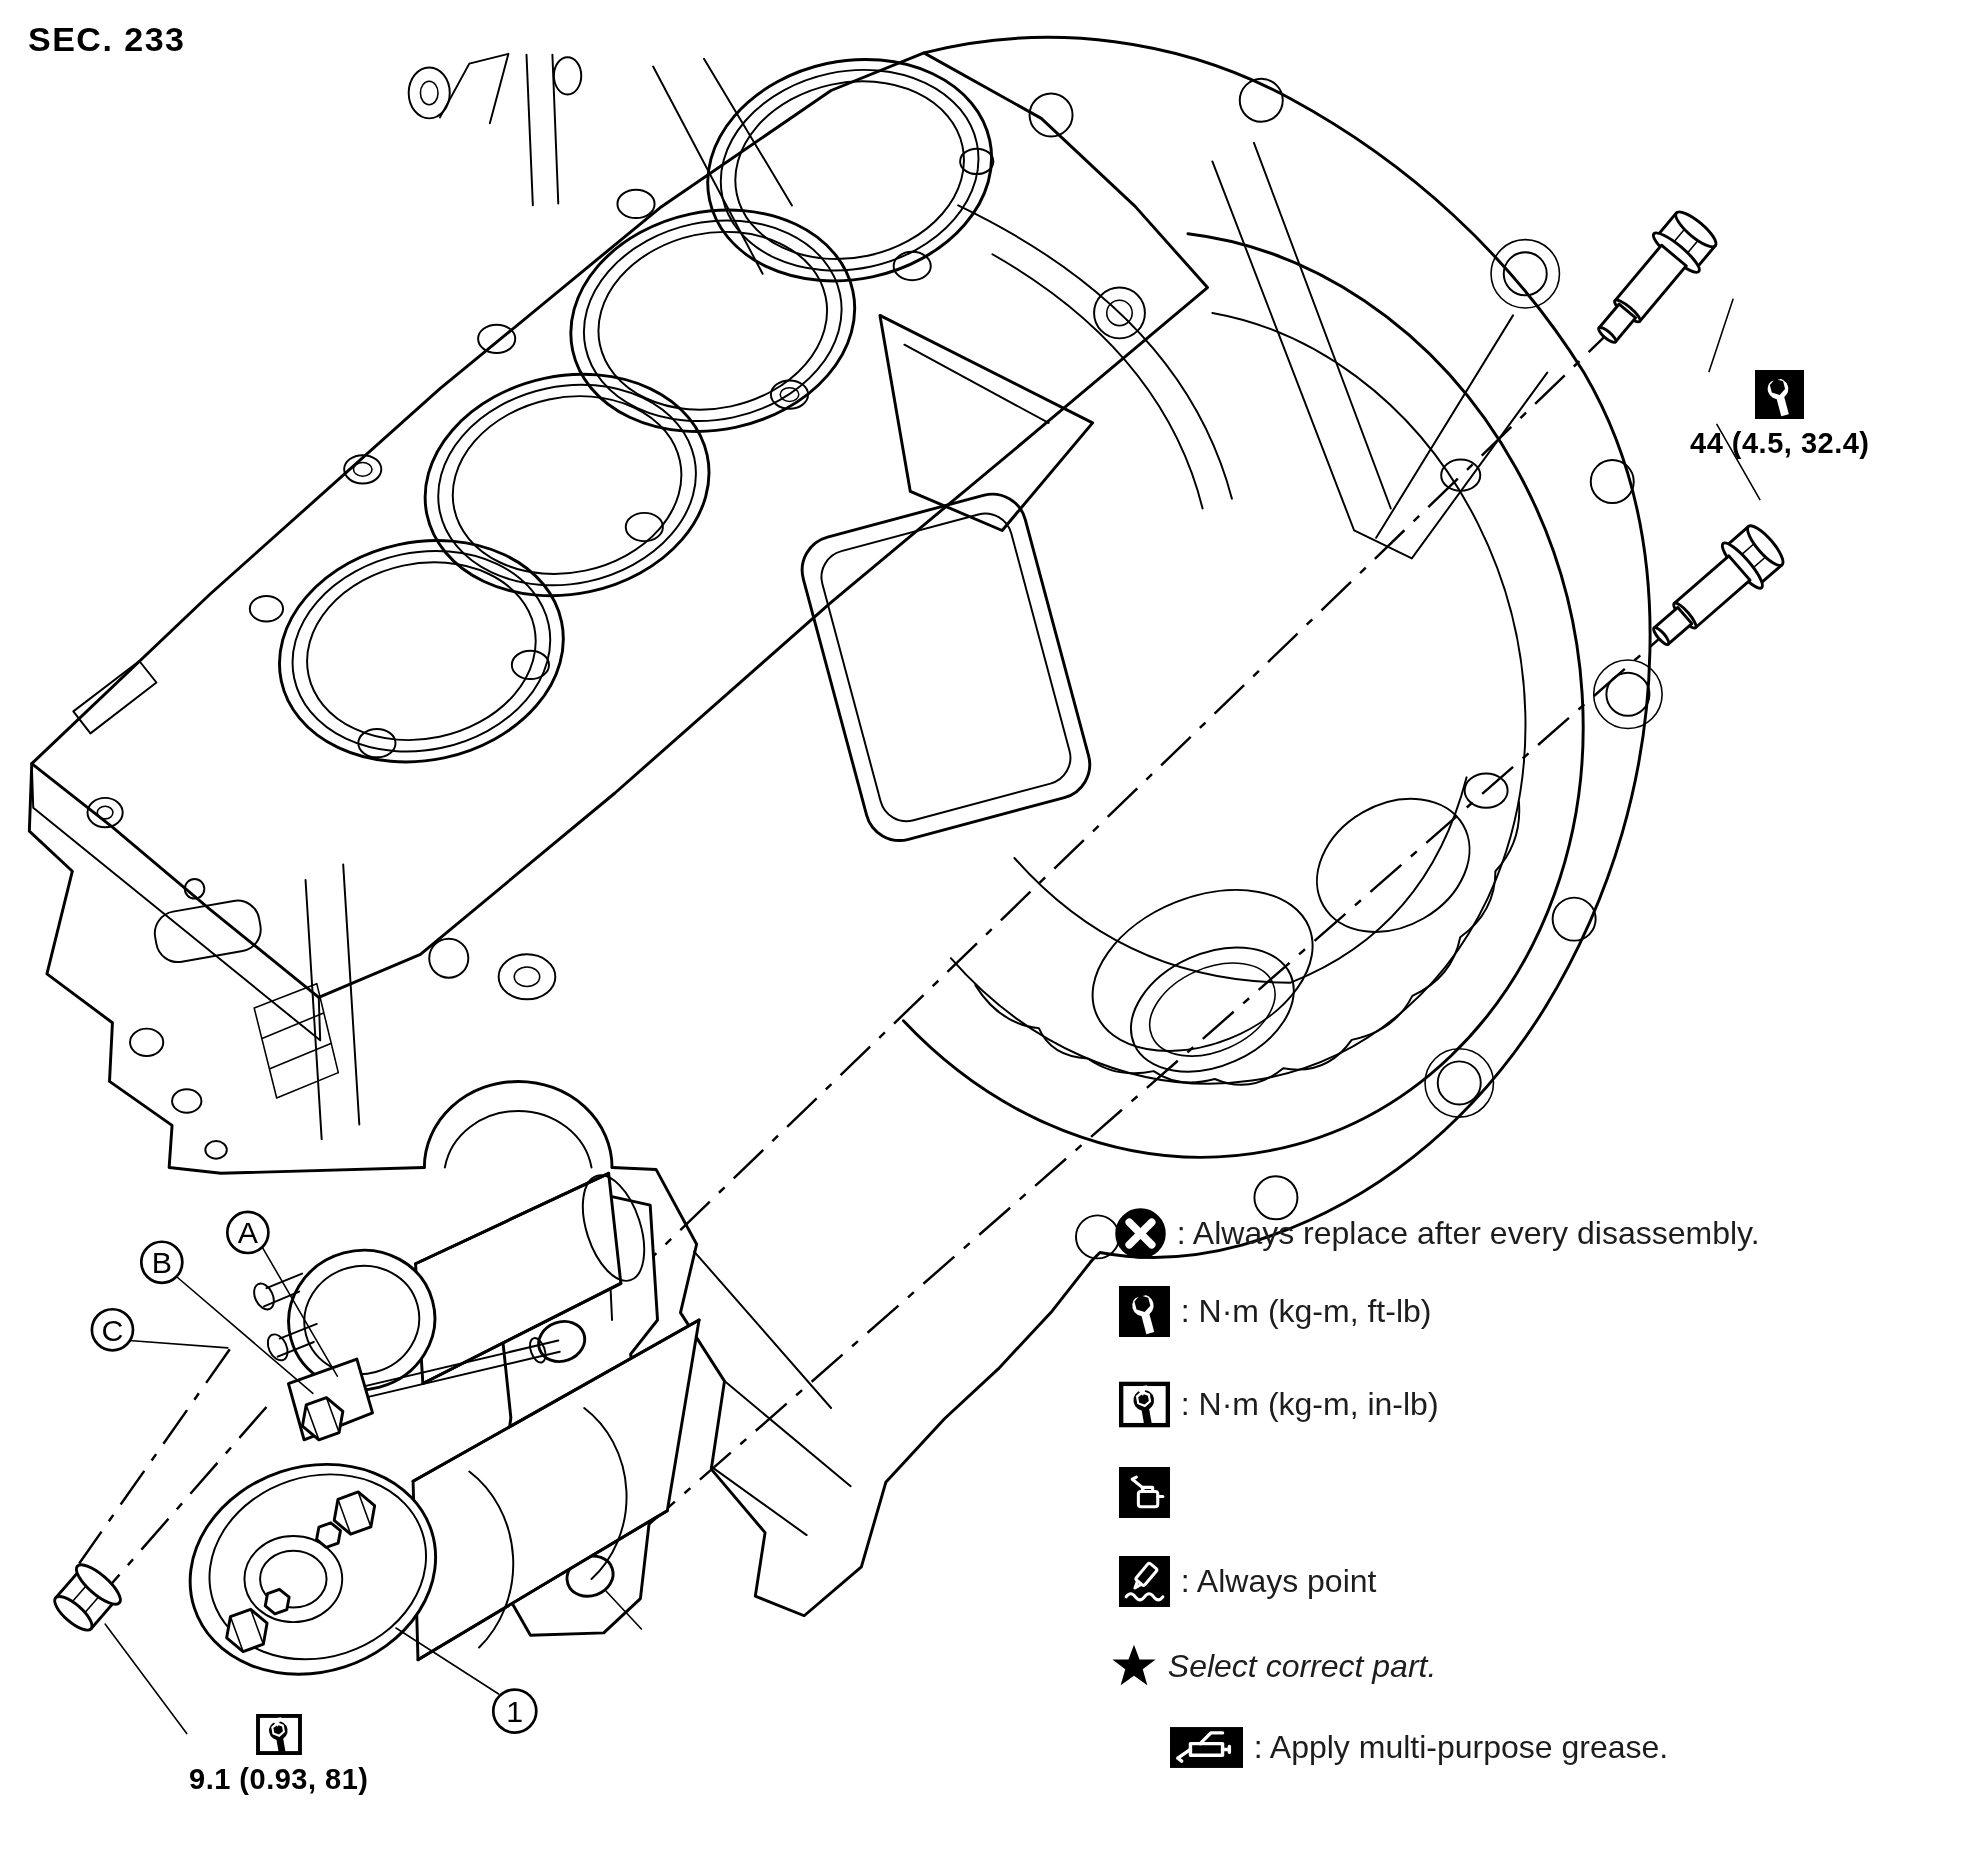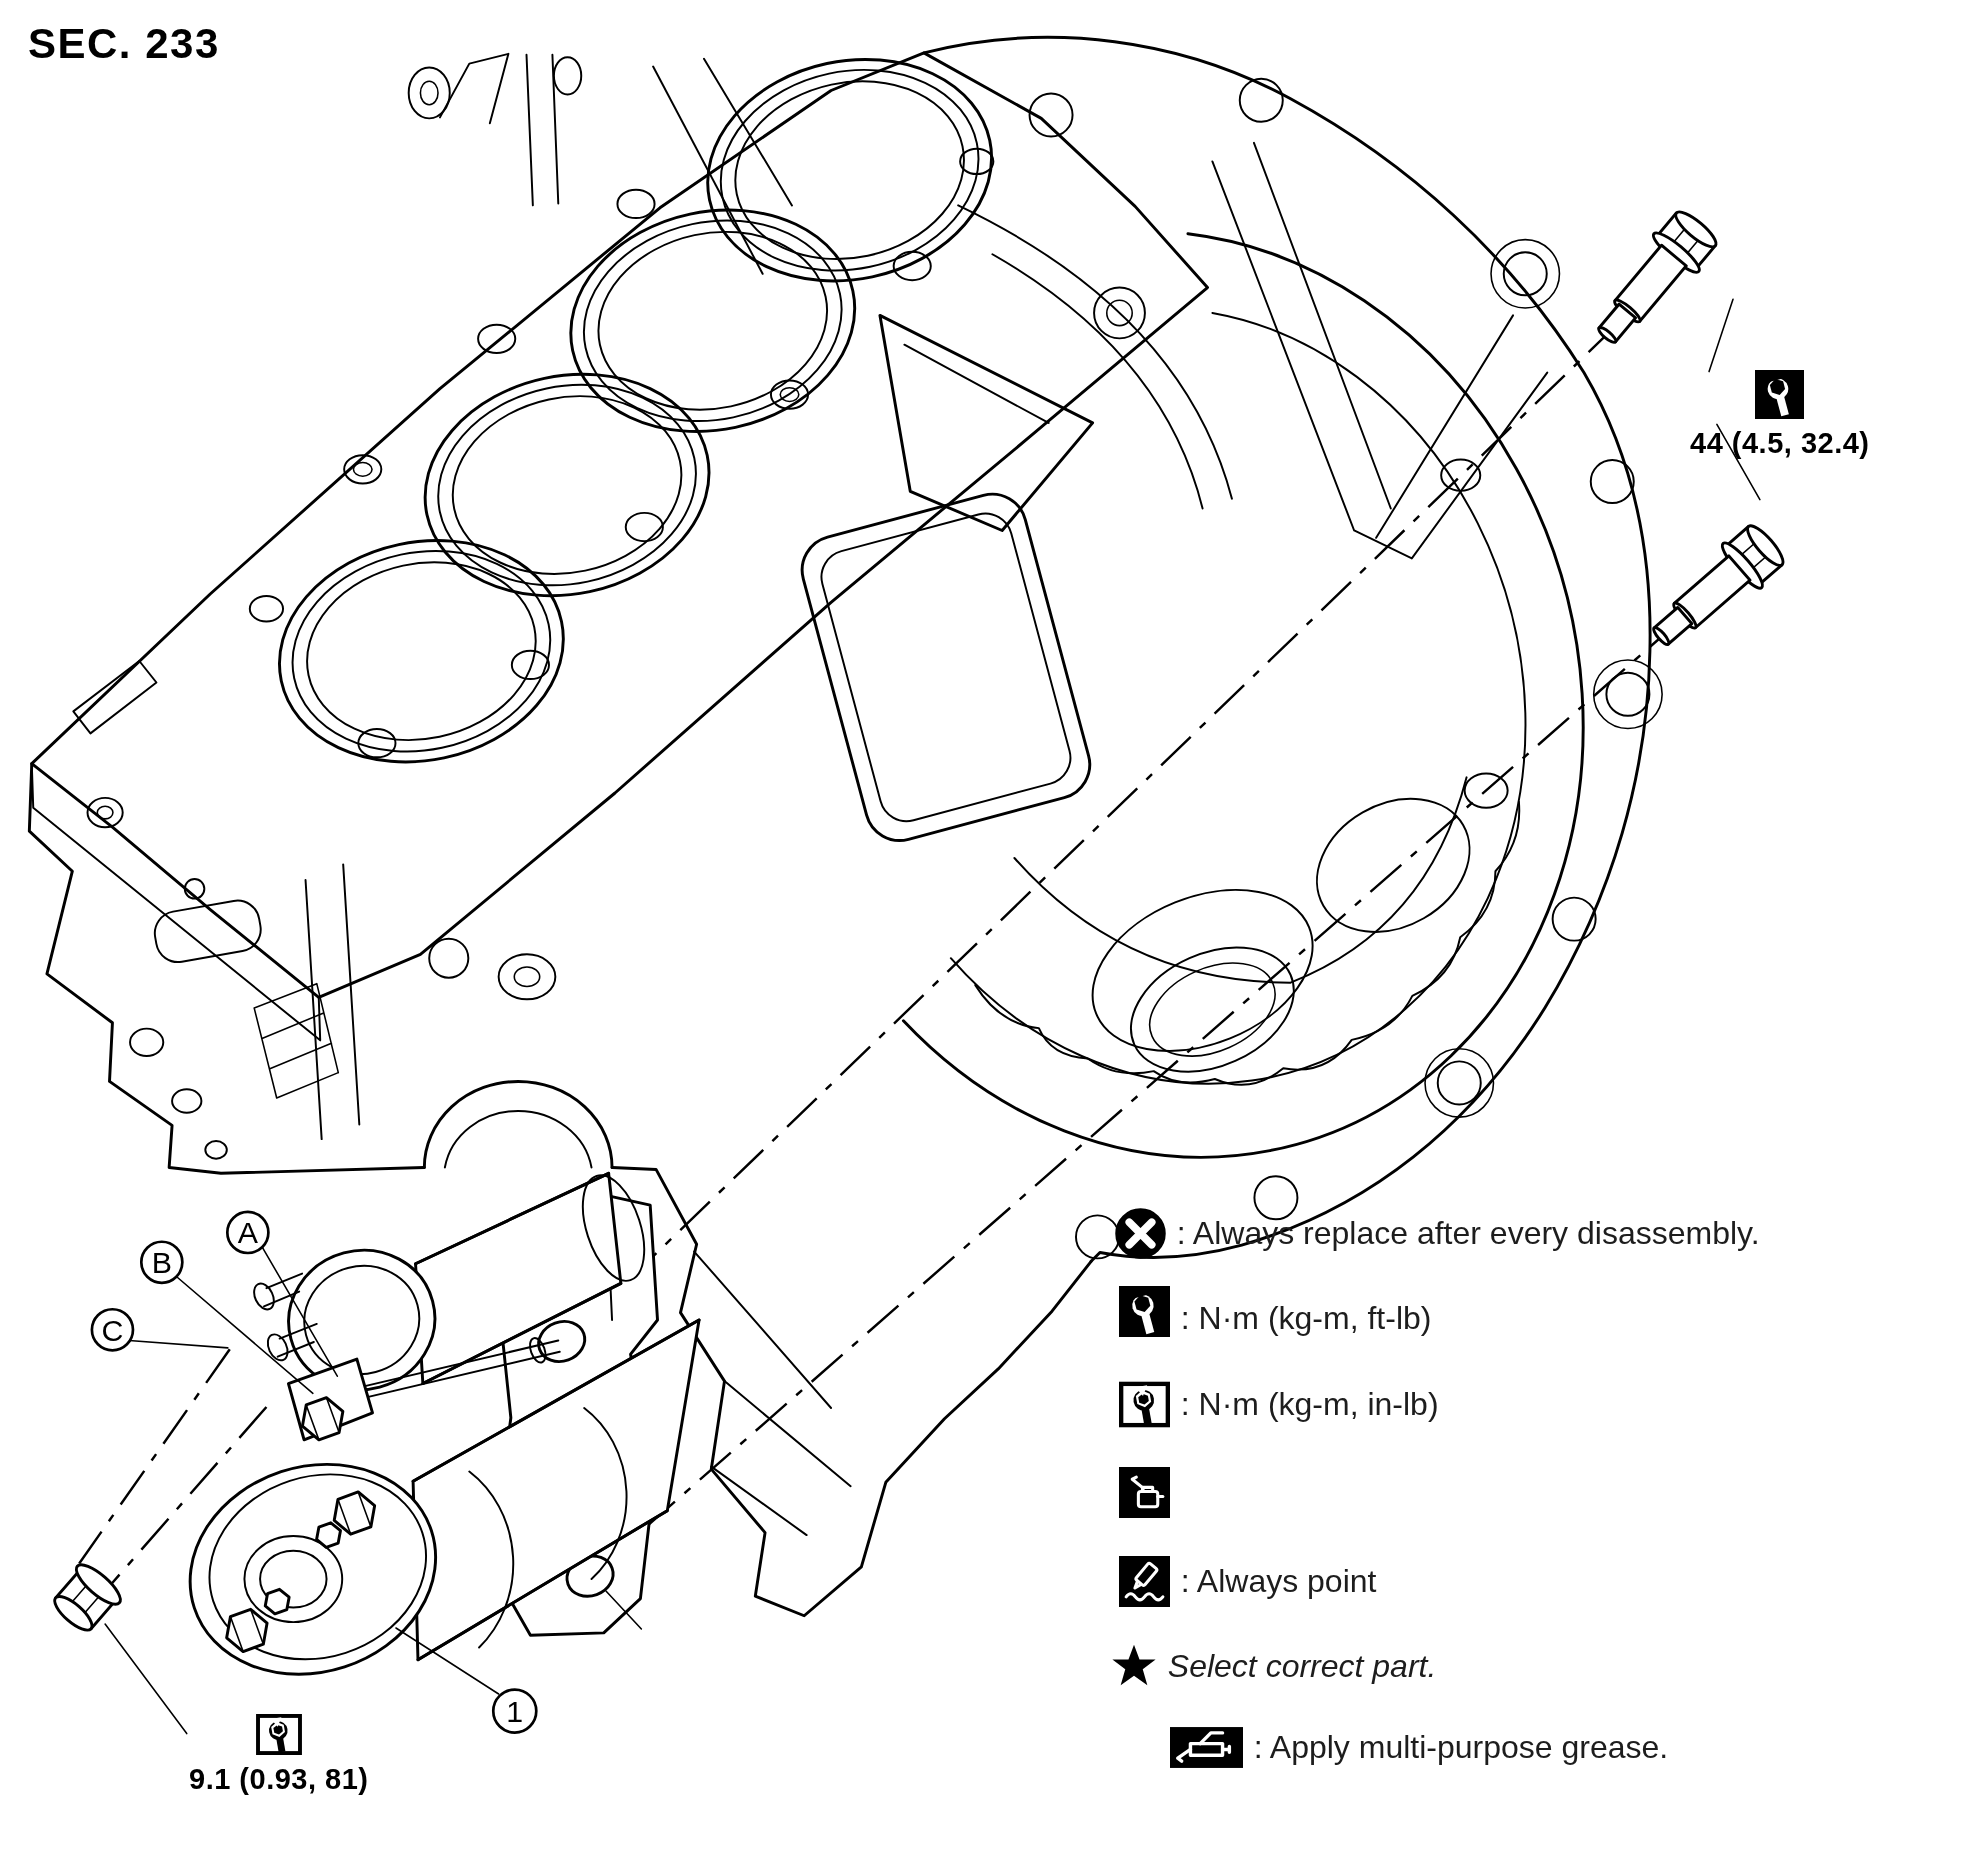--- a/index.html
+++ b/index.html
@@ -1,19 +1,19 @@
 <!DOCTYPE html>
 <html style="font-size:7.8px"><head>
 <meta charset="utf-8">
 <style>
   html,body{margin:0;padding:0;background:#fff;}
   .stage{position:relative;width:1975px;height:1871px;background:#fff;overflow:hidden;
          font-family:"Liberation Sans",sans-serif;color:#000;}
   .stage svg.art{position:absolute;left:0;top:0;}
-  .sec-title{position:absolute;left:28px;top:19.6px;font-size:42px;font-weight:bold;letter-spacing:1.5px;text-align:center;}
+  .sec-title{position:absolute;left:28px;top:19.6px;font-size:34px;font-weight:bold;letter-spacing:1.5px;text-align:center;}
   .torque-label{position:absolute;display:flex;align-items:center;gap:7.8px;flex-direction:column;}
   .torque-label .tval{font-size:29px;font-weight:bold;white-space:nowrap;letter-spacing:0.5px;}
   #torque-bolts{left:1690px;top:370px;}
   #torque-nut{left:189px;top:1714px;}
   .legend-row{position:absolute;display:flex;align-items:center;gap:10.8px;}
   .legend-row .ltext{font-size:32px;color:#1d1d1d;white-space:nowrap;}
   .licon{display:inline-flex;flex:0 0 auto;}
   
   .ln{fill:none;stroke:#000;stroke-width:6;stroke-linejoin:round;stroke-linecap:round;}
   .ln2{fill:none;stroke:#000;stroke-width:4;stroke-linejoin:round;stroke-linecap:round;}
@@ -338,21 +338,21 @@
       <span class="licon">
         <svg width="51" height="51" viewBox="0 0 100 100">
           <circle cx="50" cy="50" r="47" fill="#000"></circle>
           <path d="M 28,28 L 72,72 M 72,28 L 28,72" stroke="#fff" stroke-width="15" stroke-linecap="round"></path>
           <circle cx="50" cy="50" r="47" fill="none" stroke="#000" stroke-width="5"></circle>
         </svg>
       </span>
       <span class="ltext">: Always replace after every disassembly.</span>
     </div>
 
-    <div class="legend-row" style="left:1119px;top:1286px;align-items:flex-end;">
+    <div class="legend-row" style="left:1119px;top:1286px;">
       <span class="licon">
         <svg width="51" height="51" viewBox="0 0 100 100">
           <rect x="0" y="0" width="100" height="100" fill="#000"></rect>
           <g transform="rotate(-15 50 50)">
             <circle cx="50" cy="38" r="21" fill="#fff"></circle>
             <rect x="42" y="50" width="16" height="44" fill="#fff"></rect>
             <rect x="36" y="2" width="28" height="18" fill="#000"></rect>
             <polygon points="50,17 64,26 64,42 50,51 36,42 36,26" fill="#000"></polygon>
           </g>
         </svg>

